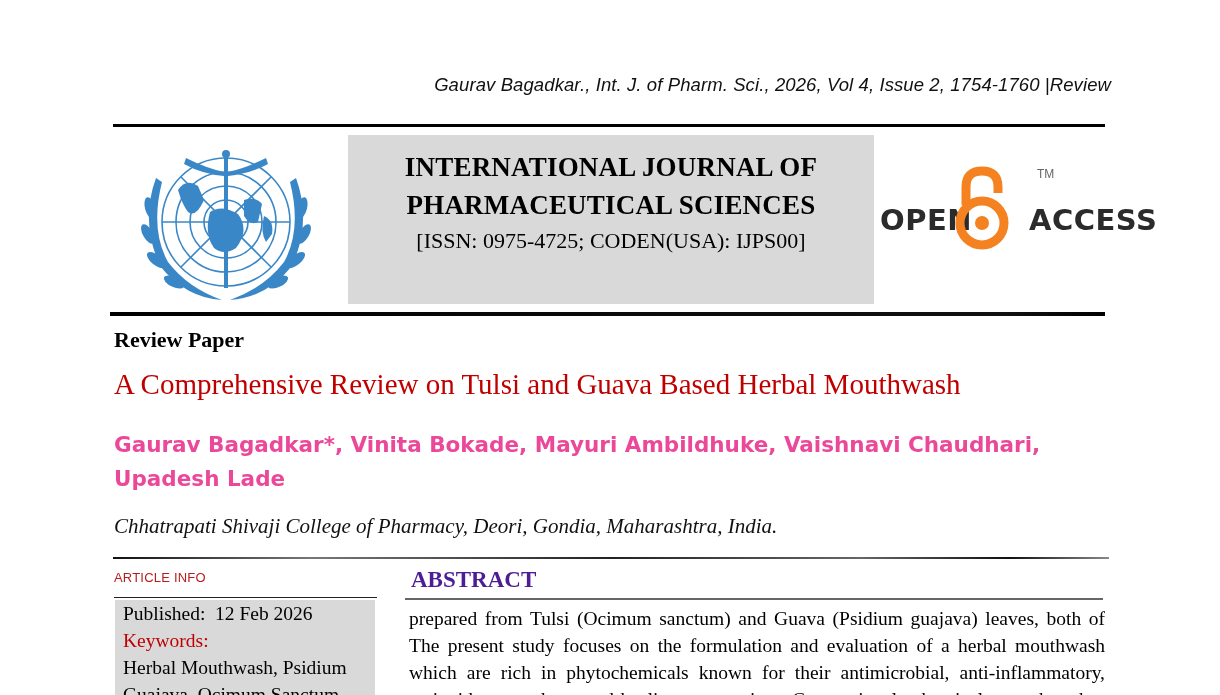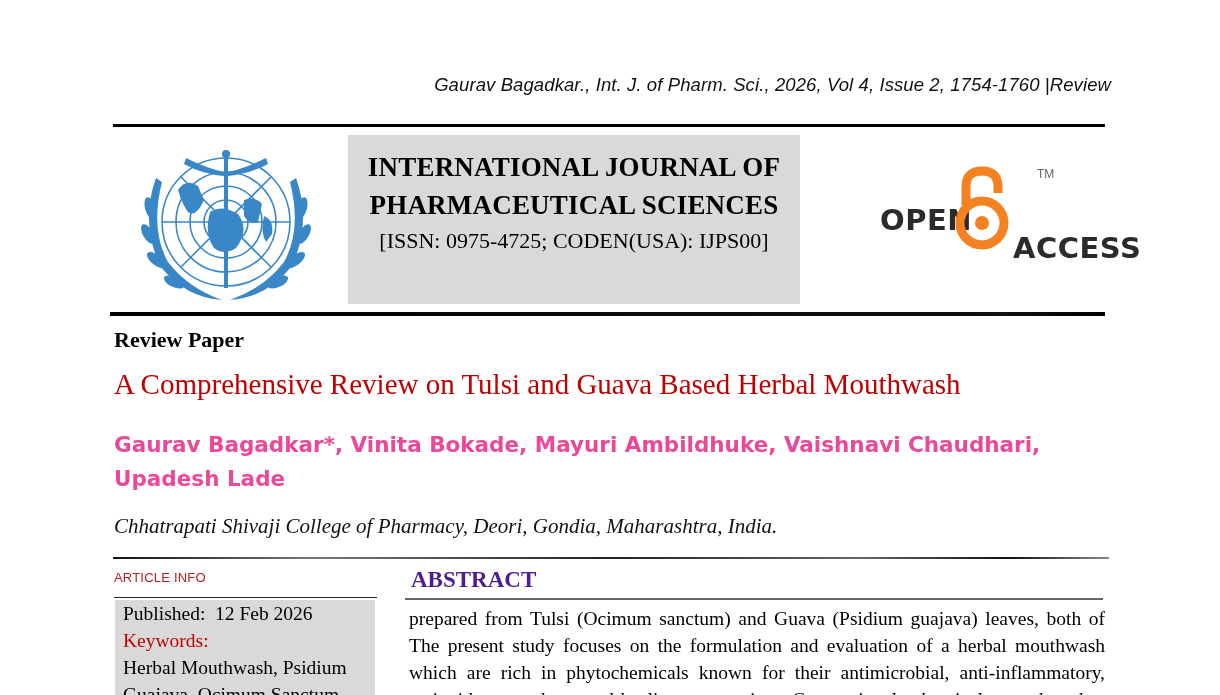--- a/index.html
+++ b/index.html
@@ -45,21 +45,21 @@
       position: absolute;
       left: 126px;
       top: 138px;
       width: 200px;
       height: 168px;
     }
     .journal-box {
       position: absolute;
       left: 348px;
       top: 135px;
-      width: 452px;
+      width: 526px;
       height: 169px;
       background: #d9d9d9;
       text-align: center;
     }
     .journal-title {
       font-family: "Liberation Serif", serif;
       font-weight: bold;
       font-size: 27px;
       line-height: 38px;
       margin-top: 13px;
@@ -250,21 +250,21 @@
 </div>
 
 <div class="oa-logo">
   <span class="oa-word" style="left:0px;">OPEN</span>
   <svg style="position:absolute;left:74px;top:0px;" width="56" height="86" viewBox="0 0 56 86">
     <path d="M12 40 L12 22 Q12 6 28 6 Q44 6 44 22 L44 28" fill="none" stroke="#f58220" stroke-width="9" stroke-linecap="butt"></path>
     <circle cx="28" cy="58" r="22" fill="none" stroke="#f58220" stroke-width="9"></circle>
     <circle cx="28" cy="58" r="7" fill="#f58220"></circle>
   </svg>
   <span class="oa-tm">TM</span>
-  <span class="oa-word" style="left:133px;margin-top:28px;">ACCESS</span>
+  <span class="oa-word" style="left:149px;">ACCESS</span>
 </div>
 
 <div class="rule-bottom"></div>
 
 <div class="review-paper">Review Paper</div>
 <div class="title">A Comprehensive Review on Tulsi and Guava Based Herbal Mouthwash</div>
 
 <div class="authors">
   <div>Gaurav Bagadkar*, Vinita Bokade, Mayuri Ambildhuke, Vaishnavi Chaudhari,</div>
   <div>Upadesh Lade</div>

